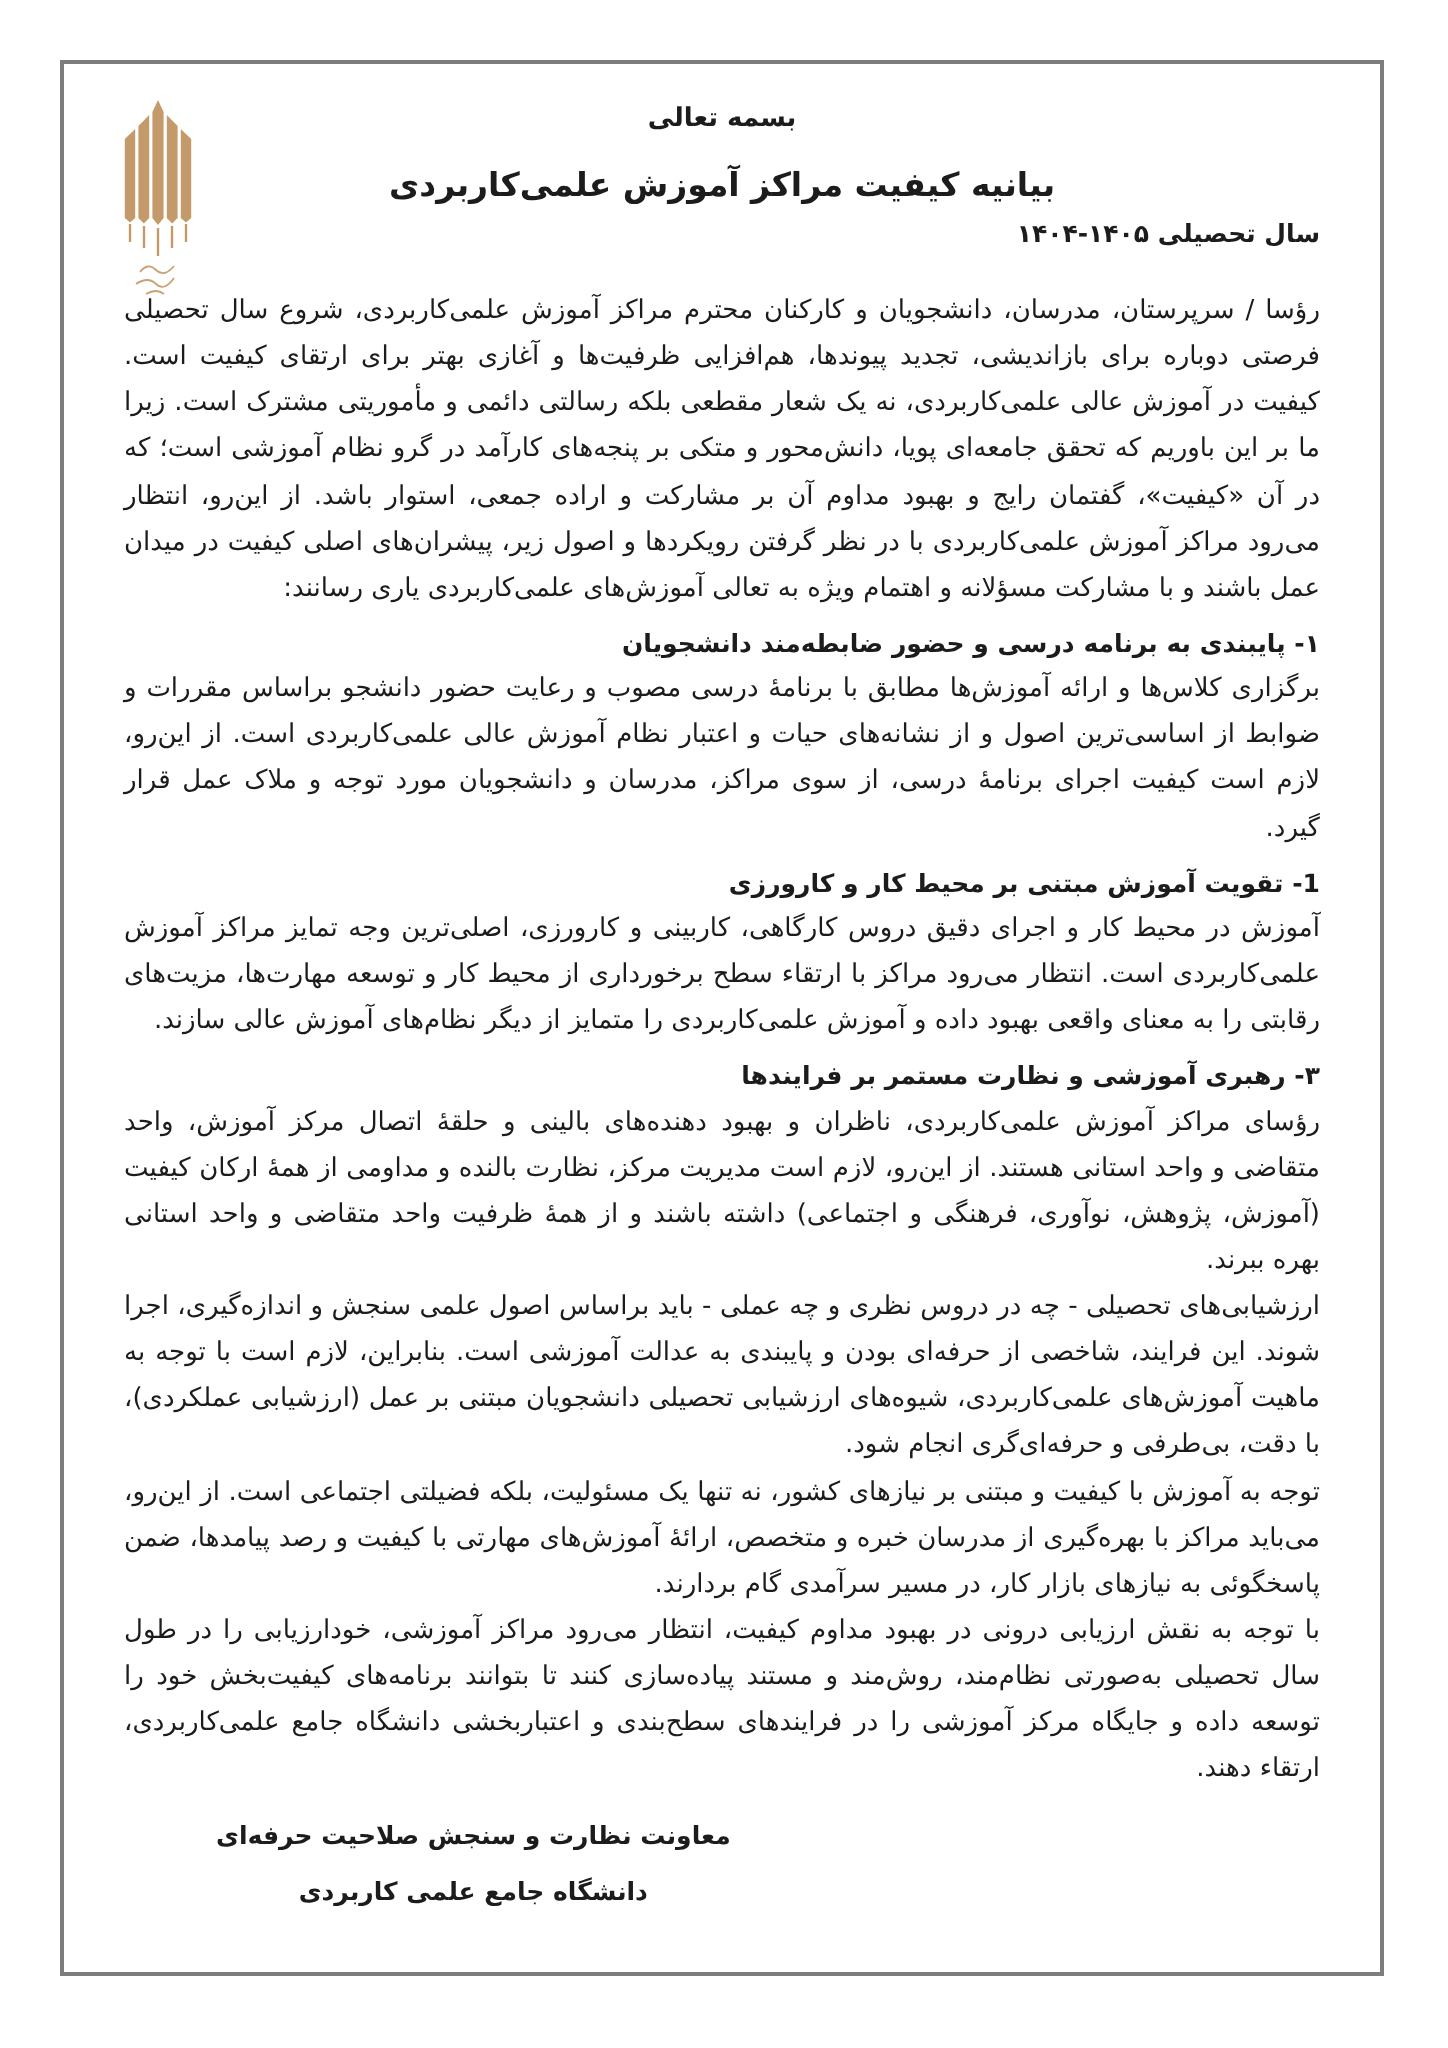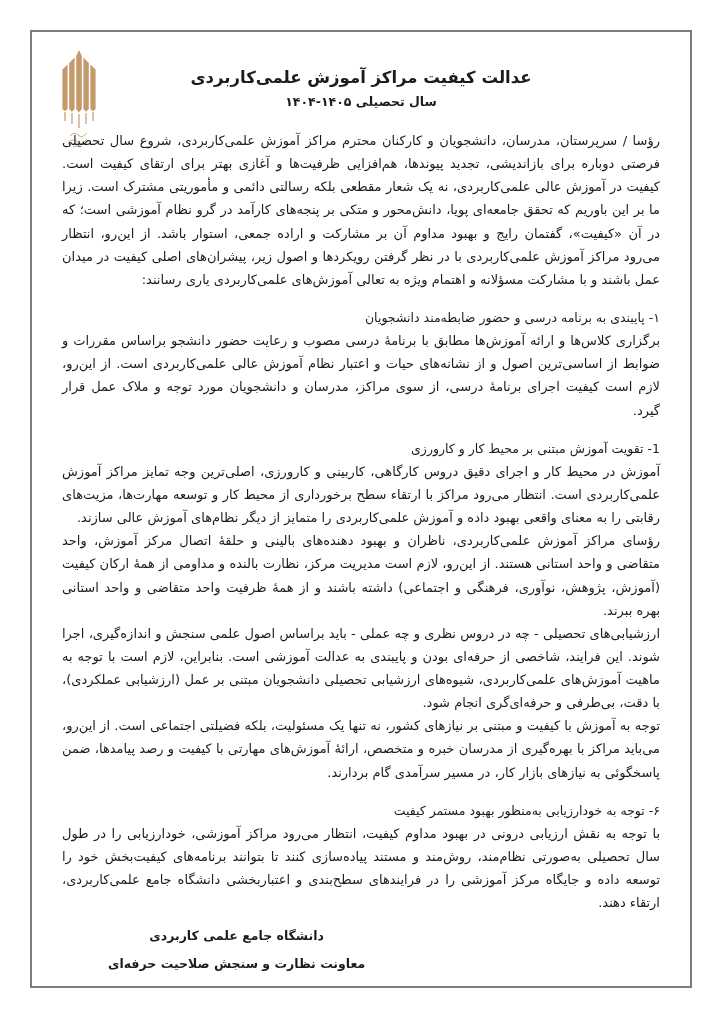--- a/index.html
+++ b/index.html
@@ -18,28 +18,28 @@
   .content{
     position:relative;direction:rtl;padding:20px 30px 0 30px;
   }
   .bismillah{
     text-align:center;font-weight:bold;font-size:13px;margin:0 0 0 0;
   }
   .doc-title{
     text-align:center;font-weight:bold;font-size:16.5px;margin:16px 0 0 0;
   }
   .doc-subtitle{
-    text-align:center;font-weight:bold;font-size:12.5px;margin:7px 0 0 0;
+    text-align:right;font-weight:bold;font-size:12.5px;margin:7px 0 0 0;
   }
   .body-text{
     font-size:13px;line-height:1.78;text-align:justify;margin:0;
   }
   .intro{margin-top:20px;}
   .sec-heading{
-    font-size:12.5px;font-weight:normal;margin:16px 0 0 0;line-height:1.78;
+    font-size:12.5px;font-weight:bold;margin:5px 0 0 0;line-height:1.78;
   }
   .signature{
     width:max-content;max-width:320px;text-align:center;
     font-weight:bold;font-size:12.5px;line-height:2.2;
     margin:8px auto 0 0;          
     margin-right:auto;margin-left:46px;
   }
   .sig-line{display:block;}
 </style>
 </head>
@@ -66,39 +66,40 @@
       <g stroke="#c9a274" fill="none" stroke-width="0.9">
         <path d="M14,86 q4,-5 8,-1 t9,-2"></path>
         <path d="M12,92 q6,-4 10,0 t9,-3"></path>
         <path d="M17,97 q5,-3 9,0"></path>
       </g>
     </svg>
   </div>
 
   <div class="content">
 
-    <h1 class="doc-title">عدالت کیفیت مراکز آموزش علمی‌کاربردی</h1>
+    <p class="bismillah">بسمه تعالی</p>
+    <h1 class="doc-title">بیانیه کیفیت مراکز آموزش علمی‌کاربردی</h1>
     <p class="doc-subtitle">سال تحصیلی ۱۴۰۵-۱۴۰۴</p>
 
     <p class="body-text intro">رؤسا / سرپرستان، مدرسان، دانشجویان و کارکنان محترم مراکز آموزش علمی‌کاربردی، شروع سال تحصیلی فرصتی دوباره برای بازاندیشی، تجدید پیوندها، هم‌افزایی ظرفیت‌ها و آغازی بهتر برای ارتقای کیفیت است. کیفیت در آموزش عالی علمی‌کاربردی، نه یک شعار مقطعی بلکه رسالتی دائمی و مأموریتی مشترک است. زیرا ما بر این باوریم که تحقق جامعه‌ای پویا، دانش‌محور و متکی بر پنجه‌های کارآمد در گرو نظام آموزشی است؛ که در آن «کیفیت»، گفتمان رایج و بهبود مداوم آن بر مشارکت و اراده جمعی، استوار باشد. از این‌رو، انتظار می‌رود مراکز آموزش علمی‌کاربردی با در نظر گرفتن رویکردها و اصول زیر، پیشران‌های اصلی کیفیت در میدان عمل باشند و با مشارکت مسؤلانه و اهتمام ویژه به تعالی آموزش‌های علمی‌کاربردی یاری رسانند:</p>
 
     <h2 class="sec-heading">۱- پایبندی به برنامه درسی و حضور ضابطه‌مند دانشجویان</h2>
     <p class="body-text">برگزاری کلاس‌ها و ارائه آموزش‌ها مطابق با برنامهٔ درسی مصوب و رعایت حضور دانشجو براساس مقررات و ضوابط از اساسی‌ترین اصول و از نشانه‌های حیات و اعتبار نظام آموزش عالی علمی‌کاربردی است. از این‌رو، لازم است کیفیت اجرای برنامهٔ درسی، از سوی مراکز، مدرسان و دانشجویان مورد توجه و ملاک عمل قرار گیرد.</p>
 
     <h2 class="sec-heading">1- تقویت آموزش مبتنی بر محیط کار و کارورزی</h2>
     <p class="body-text">آموزش در محیط کار و اجرای دقیق دروس کارگاهی، کاربینی و کارورزی، اصلی‌ترین وجه تمایز مراکز آموزش علمی‌کاربردی است. انتظار می‌رود مراکز با ارتقاء سطح برخورداری از محیط کار و توسعه مهارت‌ها، مزیت‌های رقابتی را به معنای واقعی بهبود داده و آموزش علمی‌کاربردی را متمایز از دیگر نظام‌های آموزش عالی سازند.</p>
 
+    <h2 class="sec-heading">۳- رهبری آموزشی و نظارت مستمر بر فرایندها</h2>
     <p class="body-text">رؤسای مراکز آموزش علمی‌کاربردی، ناظران و بهبود دهنده‌های بالینی و حلقهٔ اتصال مرکز آموزش، واحد متقاضی و واحد استانی هستند. از این‌رو، لازم است مدیریت مرکز، نظارت بالنده و مداومی از همهٔ ارکان کیفیت (آموزش، پژوهش، نوآوری، فرهنگی و اجتماعی) داشته باشند و از همهٔ ظرفیت واحد متقاضی و واحد استانی بهره ببرند.</p>
 
     <p class="body-text">ارزشیابی‌های تحصیلی - چه در دروس نظری و چه عملی - باید براساس اصول علمی سنجش و اندازه‌گیری، اجرا شوند. این فرایند، شاخصی از حرفه‌ای بودن و پایبندی به عدالت آموزشی است. بنابراین، لازم است با توجه به ماهیت آموزش‌های علمی‌کاربردی، شیوه‌های ارزشیابی تحصیلی دانشجویان مبتنی بر عمل (ارزشیابی عملکردی)، با دقت، بی‌طرفی و حرفه‌ای‌گری انجام شود.</p>
 
     <p class="body-text">توجه به آموزش با کیفیت و مبتنی بر نیازهای کشور، نه تنها یک مسئولیت، بلکه فضیلتی اجتماعی است. از این‌رو، می‌باید مراکز با بهره‌گیری از مدرسان خبره و متخصص، ارائهٔ آموزش‌های مهارتی با کیفیت و رصد پیامدها، ضمن پاسخگوئی به نیازهای بازار کار، در مسیر سرآمدی گام بردارند.</p>
 
-    <h2 class="sec-heading">۶- توجه به خودارزیابی به‌منظور بهبود مستمر کیفیت</h2>
     <p class="body-text">با توجه به نقش ارزیابی درونی در بهبود مداوم کیفیت، انتظار می‌رود مراکز آموزشی، خودارزیابی را در طول سال تحصیلی به‌صورتی نظام‌مند، روش‌مند و مستند پیاده‌سازی کنند تا بتوانند برنامه‌های کیفیت‌بخش خود را توسعه داده و جایگاه مرکز آموزشی را در فرایندهای سطح‌بندی و اعتباربخشی دانشگاه جامع علمی‌کاربردی، ارتقاء دهند.</p>
 
     <div class="signature">
+      <span class="sig-line">معاونت نظارت و سنجش صلاحیت حرفه‌ای</span>
       <span class="sig-line">دانشگاه جامع علمی کاربردی</span>
-      <span class="sig-line">معاونت نظارت و سنجش صلاحیت حرفه‌ای</span>
     </div>
 
   </div>
 </div>
 
 </body></html>

